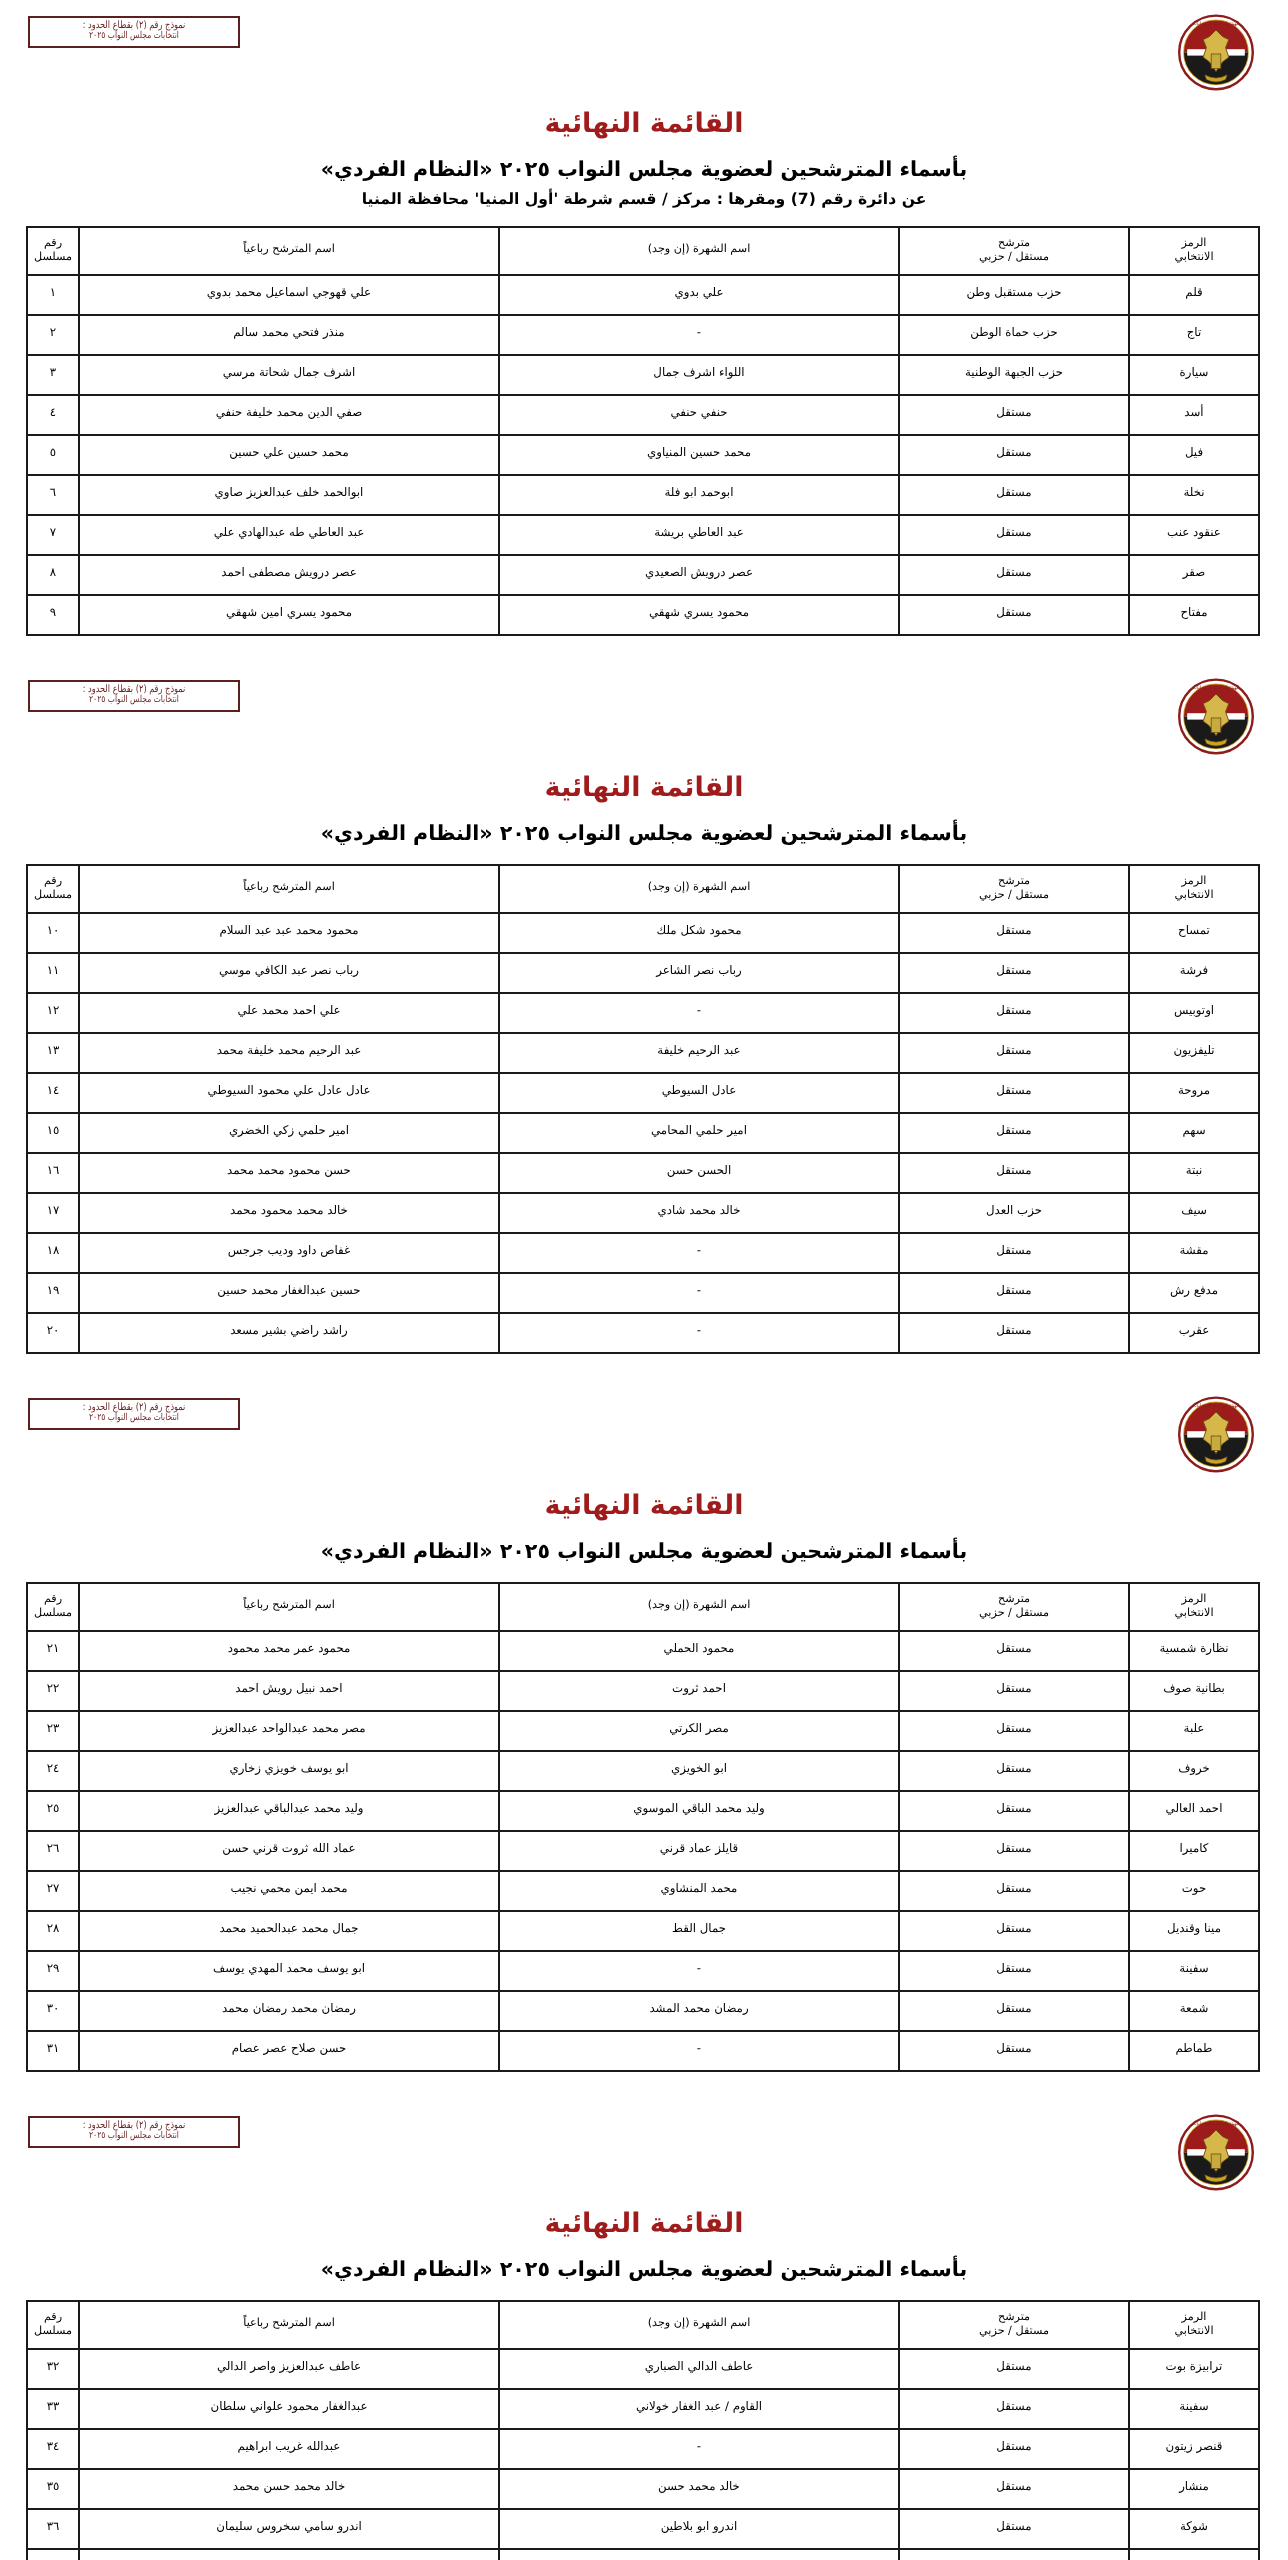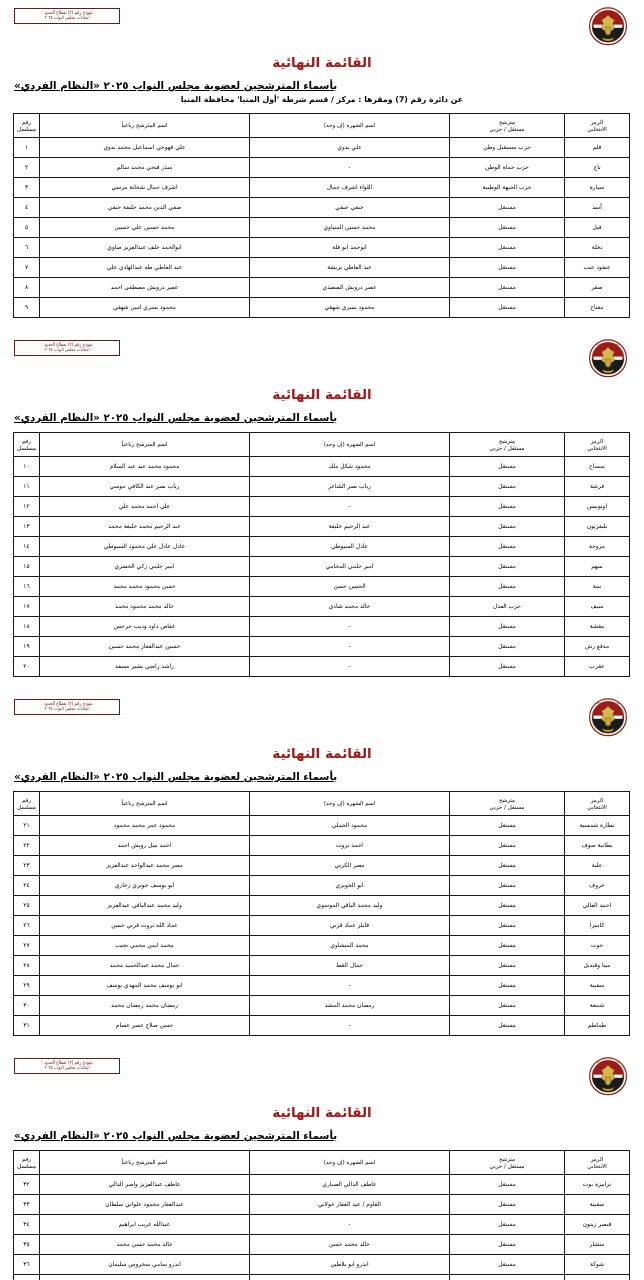--- a/index.html
+++ b/index.html
@@ -62,26 +62,25 @@
   .doc-title {
     text-align: center;
     color: #a01c1c;
     font-size: 13.5px;
     font-weight: bold;
     margin: 0;
     padding-top: 2px;
     letter-spacing: 0.2px;
   }
   .doc-subtitle {
-    text-align: left;
+    text-align: center;
     font-size: 10.3px;
     font-weight: bold;
     margin: 9px 0 0 0;
     color: #000;
-    text-decoration: underline;
   }
   .doc-scope {
     text-align: center;
     font-size: 7.8px;
     font-weight: bold;
     margin: 4px 0 0 0;
     color: #000;
   }
 
   

